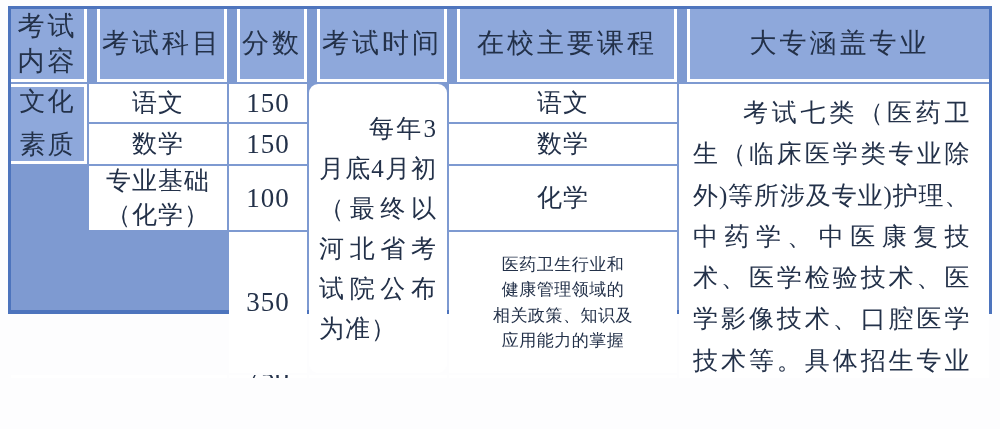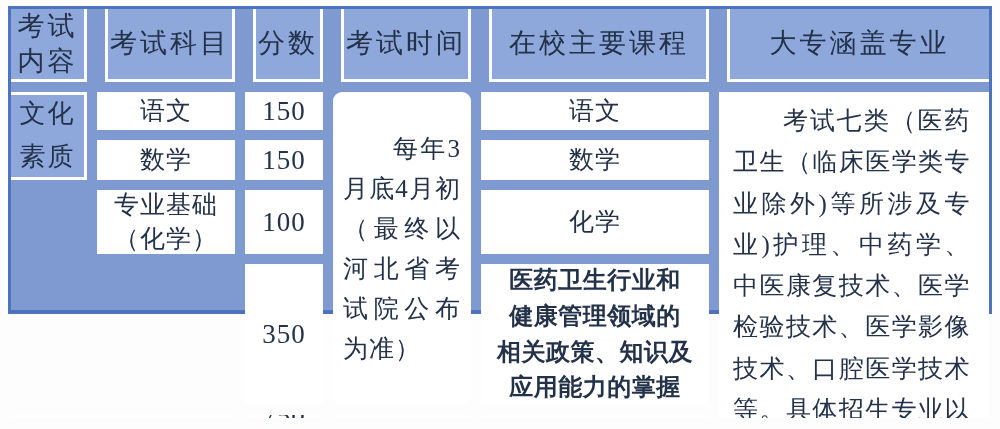--- a/index.html
+++ b/index.html
@@ -11,31 +11,31 @@
   }
   .grid{
     position:absolute;left:8px;top:6px;width:984px;height:308px;
     box-sizing:border-box;
     border:3px solid var(--outer,#4d74bd);
     border-bottom-width:4px;
     background:var(--line,#7e9ad1);
     display:grid;
     grid-template-columns:76px 138px 78px 138px 228px 1fr;
     grid-template-rows:73px 38px 40px 64px 141px 1fr;
-    gap:10px;
+    gap:2px;
   }
   .cell{background:#ffffff;display:flex;align-items:center;justify-content:center;overflow:hidden;box-sizing:border-box;}
   .fill{flex:1;align-self:stretch;background:var(--header_bg,#8ea8db);display:flex;align-items:center;justify-content:center;overflow:hidden;}
   .pt{padding-top:3px;}.pr{padding-right:3px;}.pb{padding-bottom:3px;}.pl{padding-left:3px;margin-left:8px;}
   .pre{white-space:pre-line;}
   .hdr{font-size:27px;letter-spacing:3px;text-align:center;line-height:1.3;}
   .sec{font-size:26px;letter-spacing:2px;text-align:center;line-height:1.65;}
   .subj{font-size:25px;letter-spacing:1px;text-align:center;line-height:1.35;}
   .num{font-size:27px;letter-spacing:1px;text-align:right;}
-  .course-long{font-size:24px;letter-spacing:0.5px;text-align:center;line-height:1.48;font-weight:bold;}
+  .course-long{font-size:17px;letter-spacing:0.5px;text-align:center;line-height:1.48;}
   .timecell{align-items:center;border-radius:9px;}
   .timebox{width:100%;box-sizing:border-box;padding:0 10px;font-size:25px;line-height:1.6;text-align:justify;text-indent:2em;letter-spacing:1px;}
   .majorcell{align-items:flex-start;}
   .majorbox{width:100%;box-sizing:border-box;padding:8px 19px 0 14px;font-size:25px;line-height:1.65;text-align:justify;text-indent:2em;letter-spacing:0.5px;}
 </style>
 </head>
 <body>
 
 <div class="page">
   <div class="grid">

